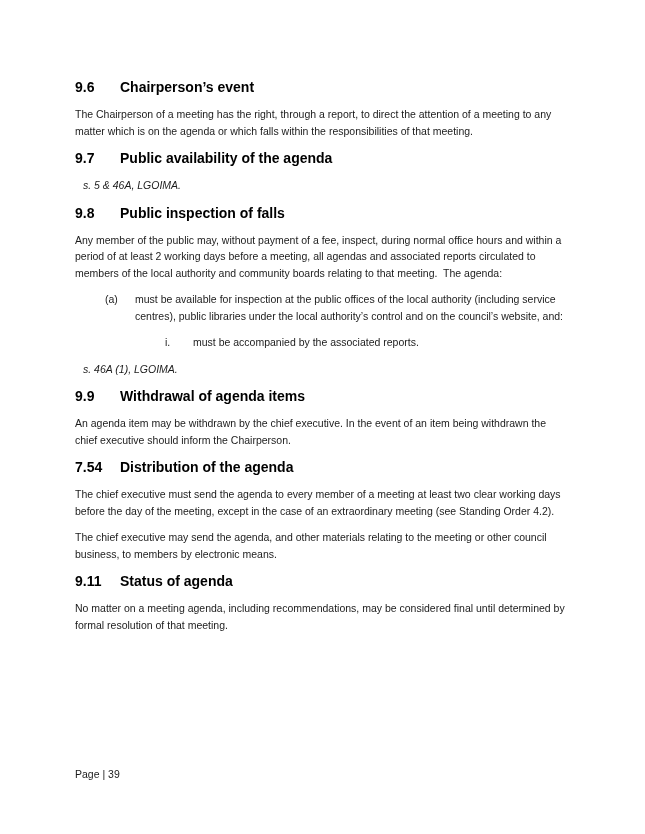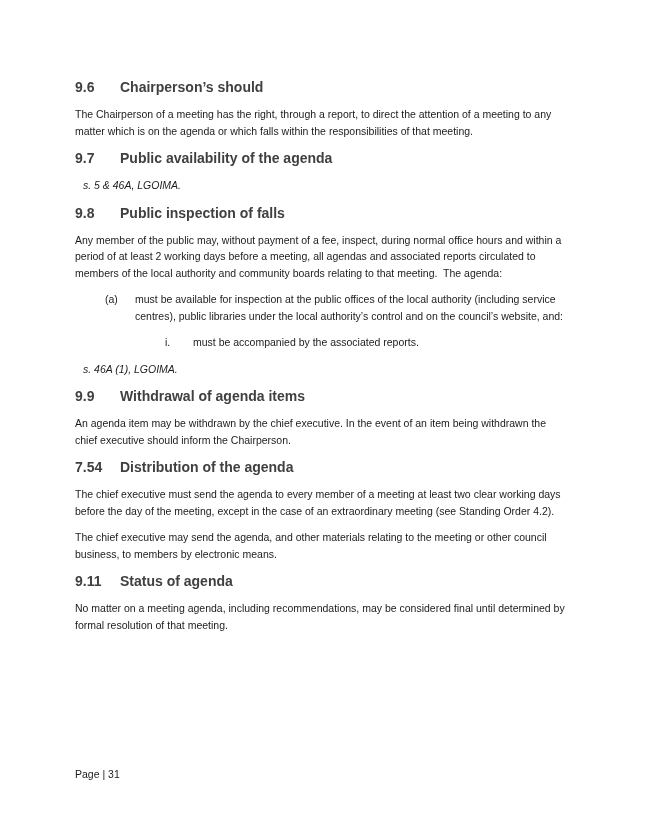--- a/index.html
+++ b/index.html
@@ -13,21 +13,21 @@
     overflow: hidden;
   }
   .content {
     padding: 78px 75px 0 75px;
   }
   .section-heading {
     display: flex;
     font-size: 14px;
     font-weight: bold;
     line-height: 18px;
-    color: #404040;
+    color: #000000;
     margin: 4px 0 10px 0;
   }
   .section-heading.first { margin-top: 0; }
   .section-heading .num {
     width: 45px;
     flex-shrink: 0;
   }
   .para {
     font-size: 10.5px;
     line-height: 16.5px;
@@ -70,21 +70,21 @@
     color: #1b1b1b;
   }
 </style>
 </head>
 <body>
 
 <div class="content">
 
   <div class="section-heading first">
     <span class="num">9.6</span>
-    <span class="title">Chairperson’s should</span>
+    <span class="title">Chairperson’s event</span>
   </div>
   <p class="para">The Chairperson of a meeting has the right, through a report, to direct the attention of a meeting to any matter which is on the agenda or which falls within the responsibilities of that meeting.</p>
 
   <div class="section-heading">
     <span class="num">9.7</span>
     <span class="title">Public availability of the agenda</span>
   </div>
   <p class="citation">s. 5 &amp; 46A, LGOIMA.</p>
 
   <div class="section-heading">
@@ -116,13 +116,13 @@
   <p class="para">The chief executive may send the agenda, and other materials relating to the meeting or other council business, to members by electronic means.</p>
 
   <div class="section-heading">
     <span class="num">9.11</span>
     <span class="title">Status of agenda</span>
   </div>
   <p class="para">No matter on a meeting agenda, including recommendations, may be considered final until determined by formal resolution of that meeting.</p>
 
 </div>
 
-<div class="page-footer">Page | 31</div>
+<div class="page-footer">Page | 39</div>
 
 </body></html>

